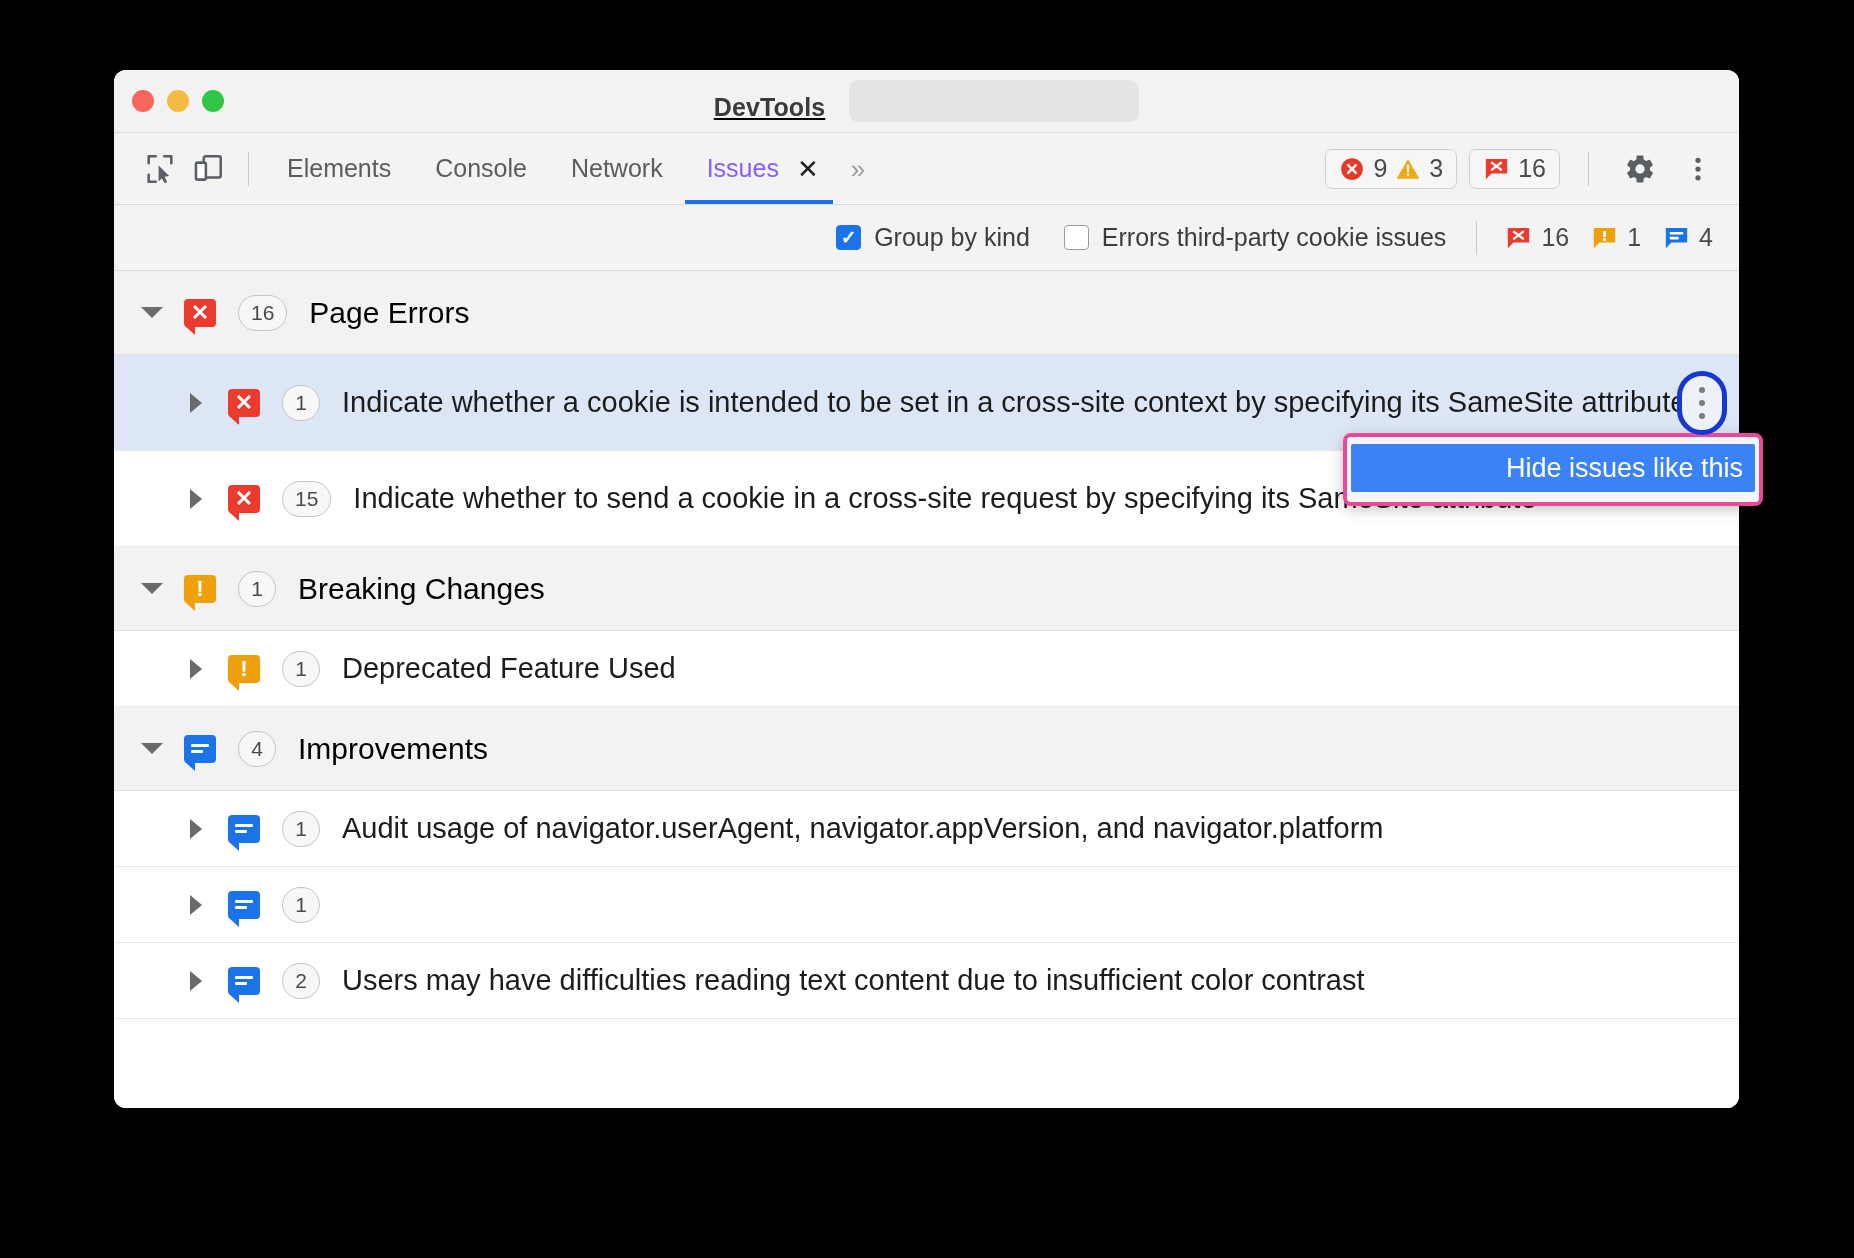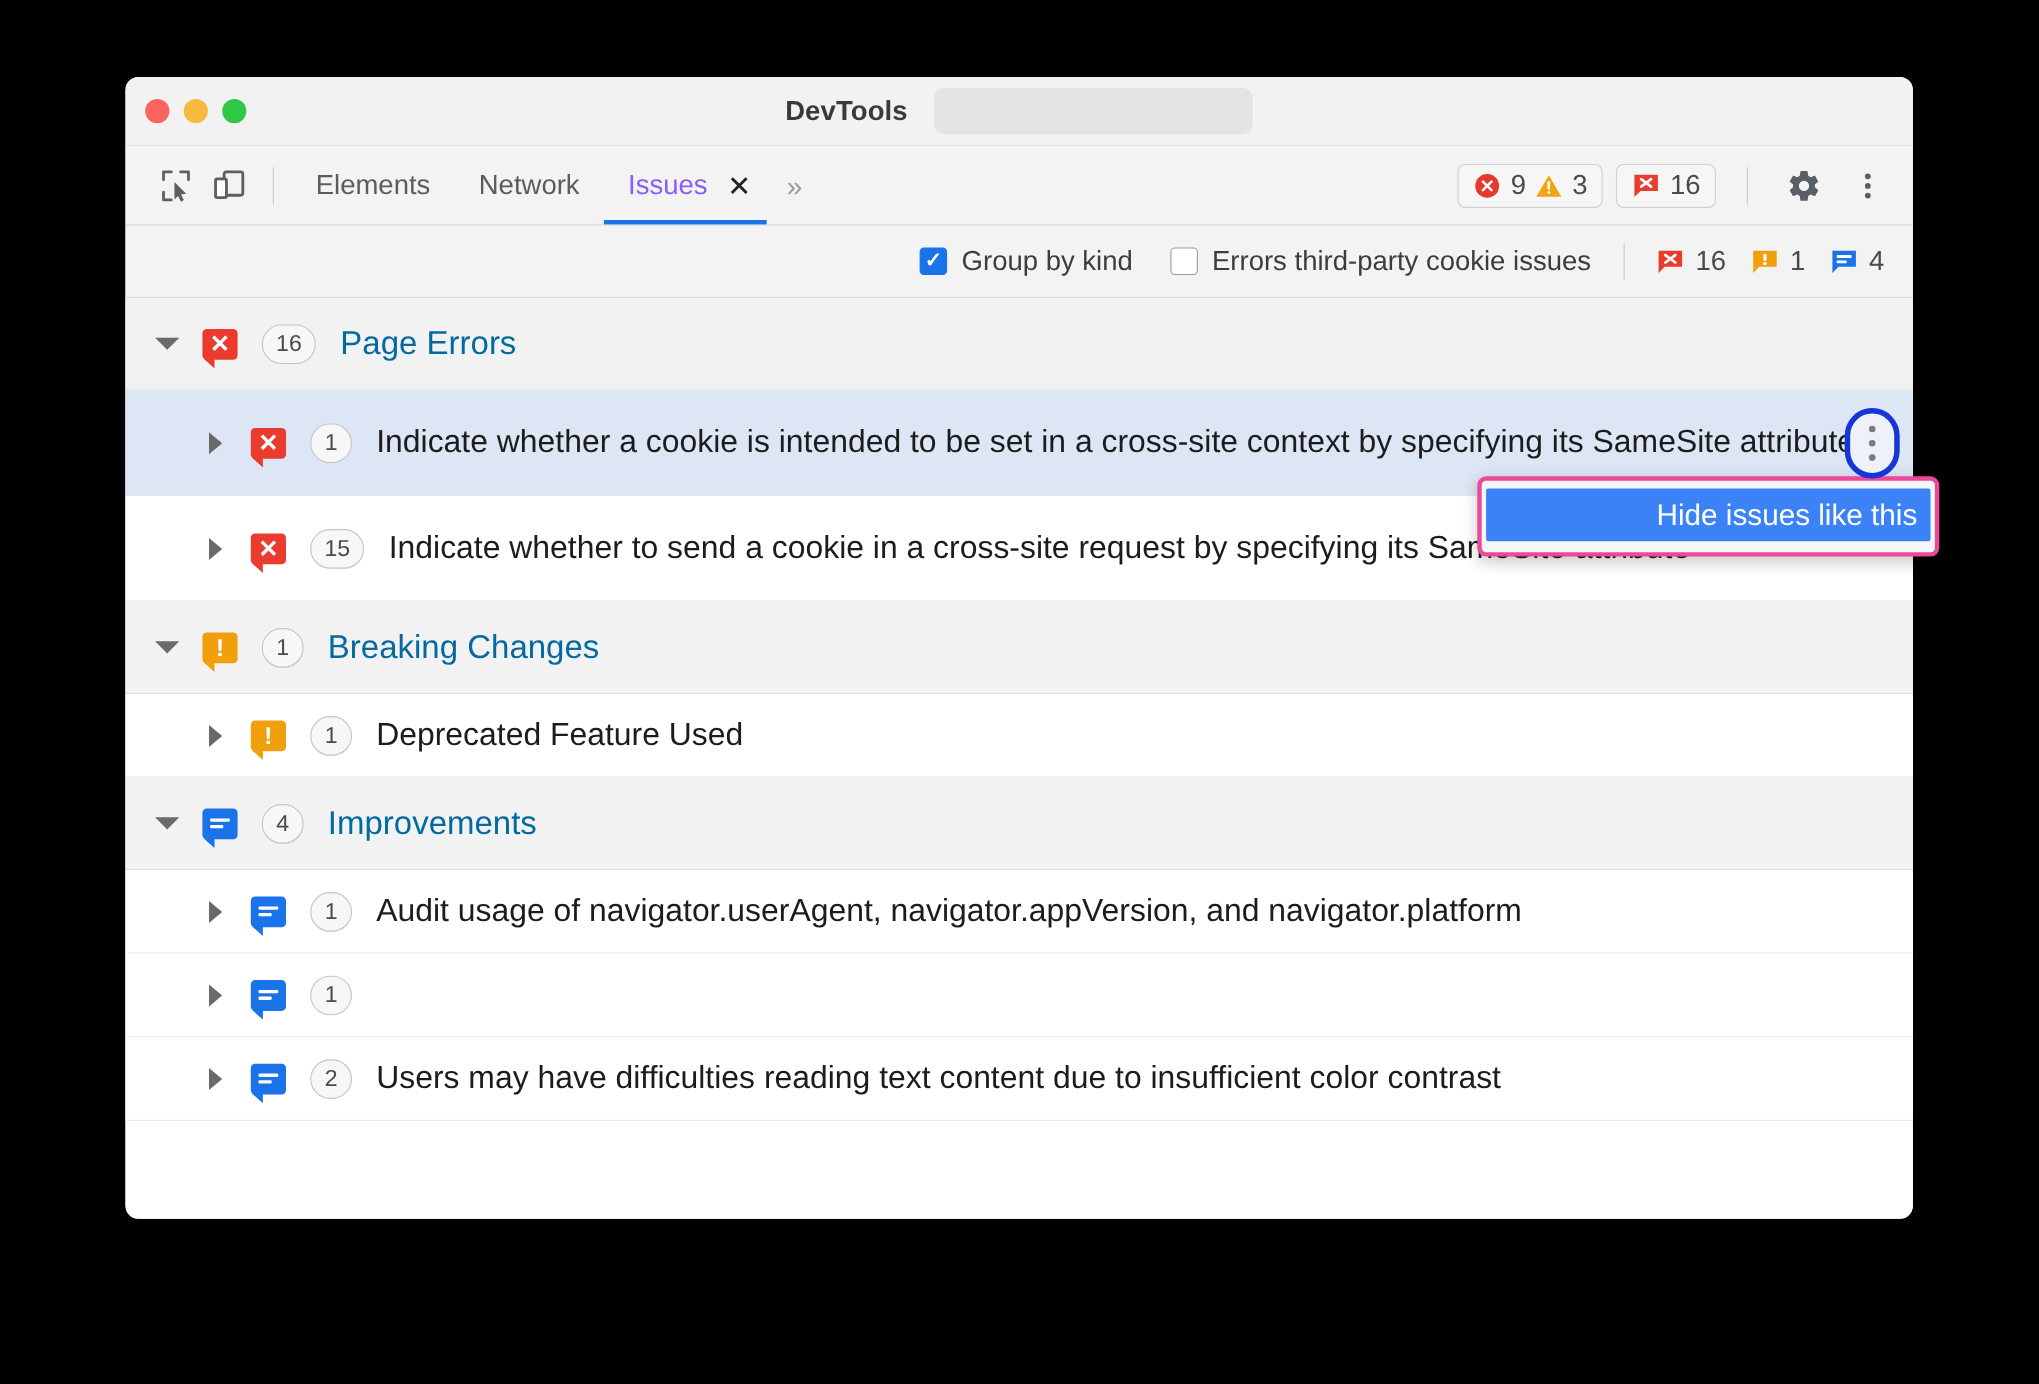--- a/index.html
+++ b/index.html
@@ -57,24 +57,25 @@
   .dot.red    { background: #f9655c; }
   .dot.yellow { background: #f4bb3f; }
   .dot.green  { background: #31c645; }
 
   .title-wrap {
     position: absolute;
     left: 0; right: 0;
     top: 50%;
     transform: translateY(-50%);
     display: flex;
-    align-items: center;
+    align-items: flex-end;
     justify-content: center;
     gap: 24px;
     pointer-events: none;
+    text-decoration: underline;
   }
   .win-title {
     font-size: 25px;
     font-weight: bold;
     color: #3b3b3b;
     letter-spacing: 0.1px;
   }
   .url-pill {
     width: 290px;
     height: 42px;
@@ -360,21 +361,21 @@
     font-size: 21px;
     color: #4a4a4a;
     padding: 0 12px;
     margin-left: 22px;
     box-sizing: border-box;
     flex: 0 0 auto;
   }
 
   .group-title {
     font-size: 30px;
-    color: #0369a1;
+    color: #000000;
     margin-left: 22px;
     text-align: right;
   }
   .row-title {
     font-size: 29px;
     color: #1c1c1c;
     margin-left: 22px;
     line-height: 1.25;
     padding-right: 40px;
   }
@@ -472,20 +473,23 @@
             <rect x="3.5" y="7.5" width="7" height="12" rx="1.2" fill="#ffffff" stroke="#5a5f66" stroke-width="1.8"></rect>
           </svg>
         </span>
       </div>
 
       <div class="vsep"></div>
 
       <div class="tabs">
         <div class="tab">
           <span>Elements</span>
+        </div>
+        <div class="tab">
+          <span>Console</span>
         </div>
         <div class="tab">
           <span>Network</span>
         </div>
         <div class="tab active">
           <span>Issues</span>
           <div class="underline"></div>
         </div>
         <div class="tab-close">✕</div>
         <div class="tab-more">»</div>

